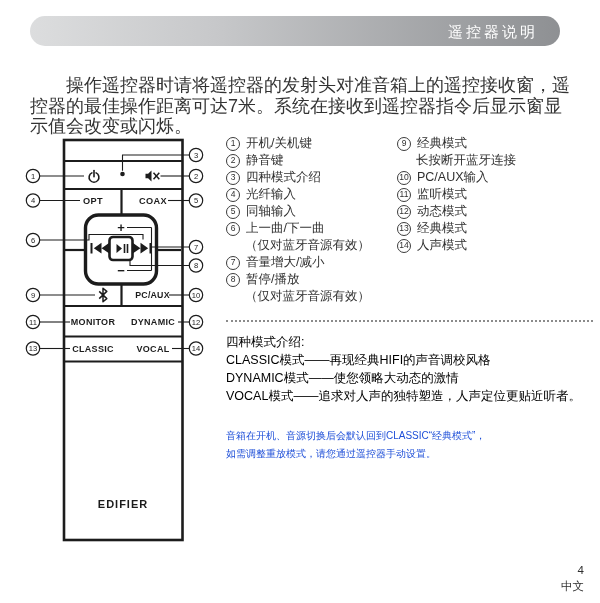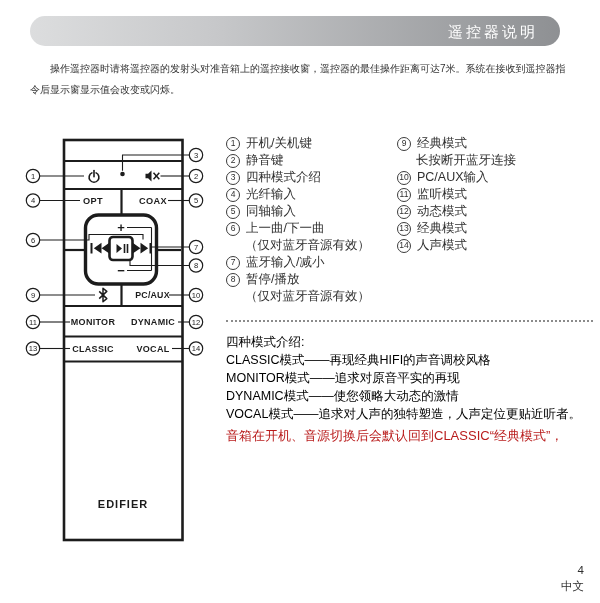--- a/index.html
+++ b/index.html
@@ -11,21 +11,21 @@
   .abs{position:absolute;}
   
   .banner{
     left:30px;top:16px;width:530px;height:30px;border-radius:15px;
     background:linear-gradient(90deg,#dcddde 0%,#c7c8ca 35%,#8e9093 100%);
     color:#fff;font-size:15px;letter-spacing:3px;text-align:right;
     line-height:31px;padding-right:22px;box-sizing:border-box;
   }
   
   .intro{
-    left:30px;top:59px;width:540px;font-size:10px;line-height:20.5px;
+    left:30px;top:75px;width:540px;font-size:18px;line-height:20.5px;
     color:#333;text-indent:2em;
   }
   
   .remote-svg{left:20px;top:138px;width:185px;height:412px;}
   .remote-svg .rlabel{font-family:"Liberation Sans","DejaVu Sans",sans-serif;
     font-weight:bold;fill:#1c1c1c;}
   .remote-svg .cnum-t{font-family:"Liberation Sans","DejaVu Sans",sans-serif;
     font-size:7.6px;fill:#1c1c1c;}
   
   .legend{font-size:12.5px;color:#303030;}
@@ -35,21 +35,21 @@
   .lg-note{padding-left:19px;}
   .cnum{
     display:inline-flex;flex:none;width:12px;height:12px;border:1px solid #3c3c3c;
     border-radius:50%;font-size:8.5px;align-items:center;justify-content:center;
     margin-right:6px;color:#2f2f2f;line-height:1;
   }
   
   .dotline{left:226px;top:320px;width:367px;height:0;border-top:2px dotted #8b8b8b;}
   .modes{left:226px;top:333px;width:372px;font-size:12.5px;line-height:18px;color:#000000;white-space:nowrap;}
   
-  .note-block{left:226px;top:427px;width:372px;font-size:13px;line-height:17.5px;color:#b91c1c;white-space:nowrap;}
+  .note-block{left:226px;top:427px;width:372px;font-size:10px;line-height:17.5px;color:#1d4ed8;white-space:nowrap;}
   
   .pagefoot{left:520px;top:562px;width:64px;text-align:right;font-size:11.5px;line-height:16px;color:#2f2f2f;}
 </style>
 </head>
 <body>
 
 <div class="abs banner">
   <span>遥控器说明</span>
 </div>
 
@@ -195,21 +195,21 @@
       <span class="cnum">5</span>
       <span>同轴输入</span>
     </div>
   <div class="lg-row">
       <span class="cnum">6</span>
       <span>上一曲/下一曲</span>
     </div>
   <div class="lg-row lg-note">（仅对蓝牙音源有效）</div>
   <div class="lg-row">
       <span class="cnum">7</span>
-      <span>蓝牙输入/减小</span>
+      <span>音量增大/减小</span>
     </div>
   <div class="lg-row">
       <span class="cnum">8</span>
       <span>暂停/播放</span>
     </div>
   <div class="lg-row lg-note">（仅对蓝牙音源有效）</div>
 </div>
 
 <div class="abs legend legend-right">
   <div class="lg-row">
@@ -237,25 +237,25 @@
       <span class="cnum">14</span>
       <span>人声模式</span>
     </div>
 </div>
 
 <div class="abs dotline"></div>
 
 <div class="abs modes">
   <div>四种模式介绍:</div>
   <div>CLASSIC模式——再现经典HIFI的声音调校风格</div>
-  <div>MONITOR模式——追求对原音平实的再现</div>
   <div>DYNAMIC模式——使您领略大动态的激情</div>
   <div>VOCAL模式——追求对人声的独特塑造，人声定位更贴近听者。</div>
 </div>
 
 <div class="abs note-block">
   <div>音箱在开机、音源切换后会默认回到CLASSIC“经典模式”，</div>
+  <div>如需调整重放模式，请您通过遥控器手动设置。</div>
 </div>
 
 <div class="abs pagefoot">
   <div>4</div>
   <div>中文</div>
 </div>
 
 </body></html>

